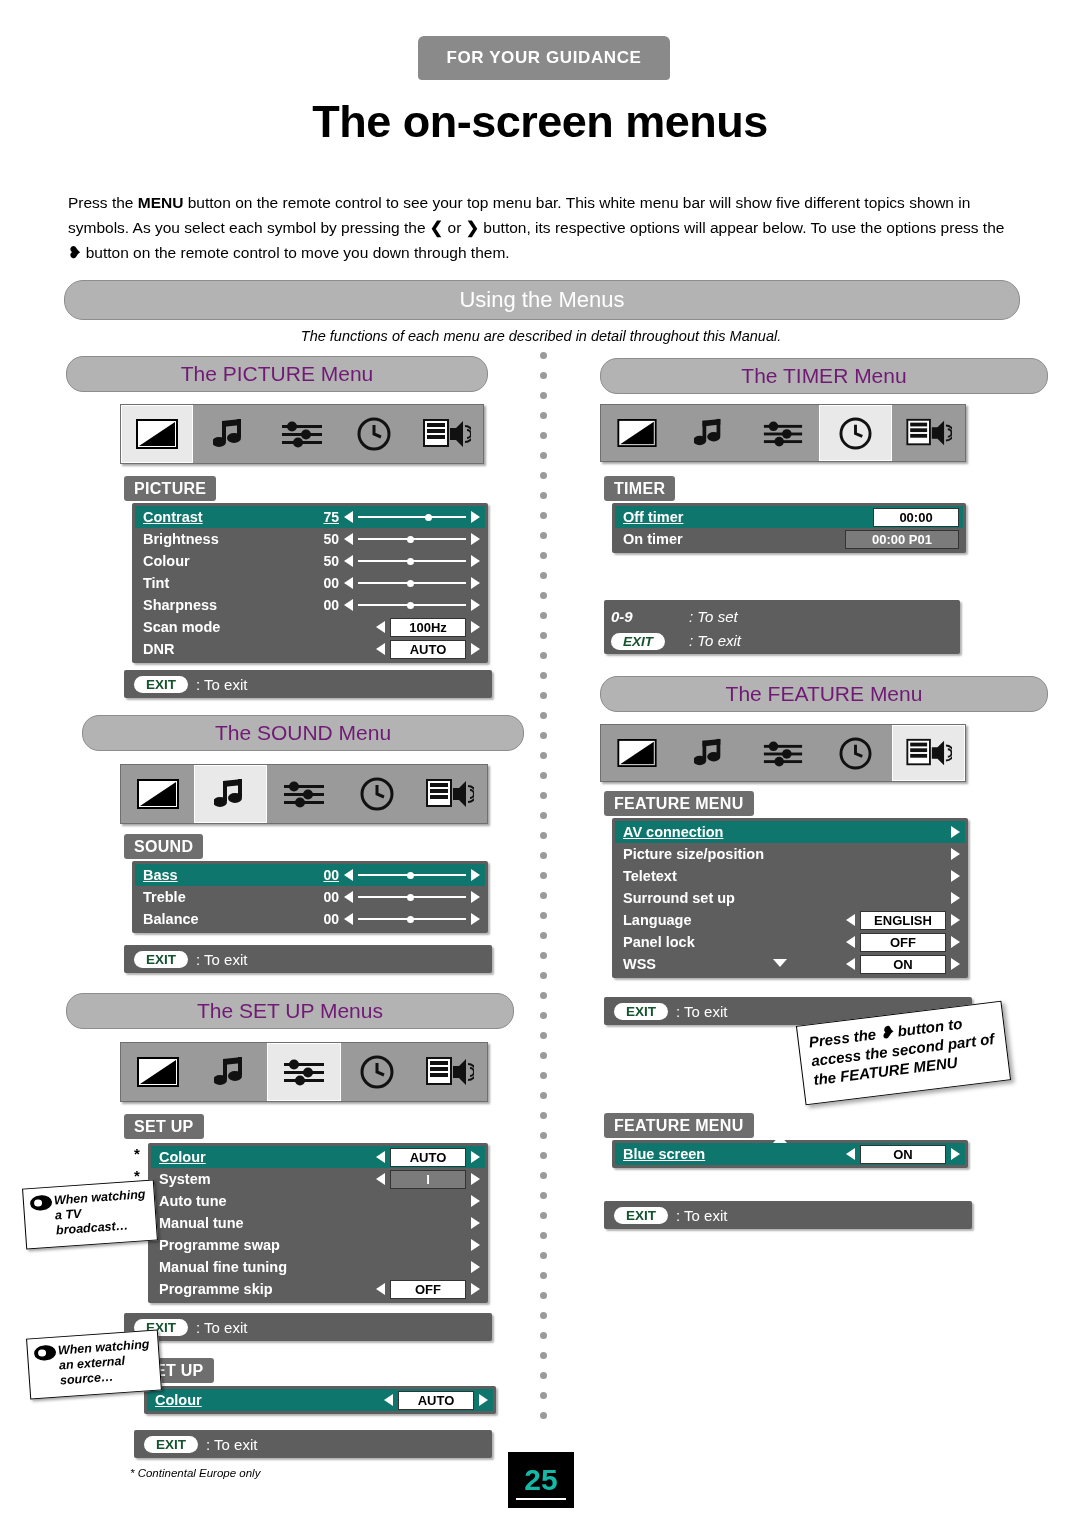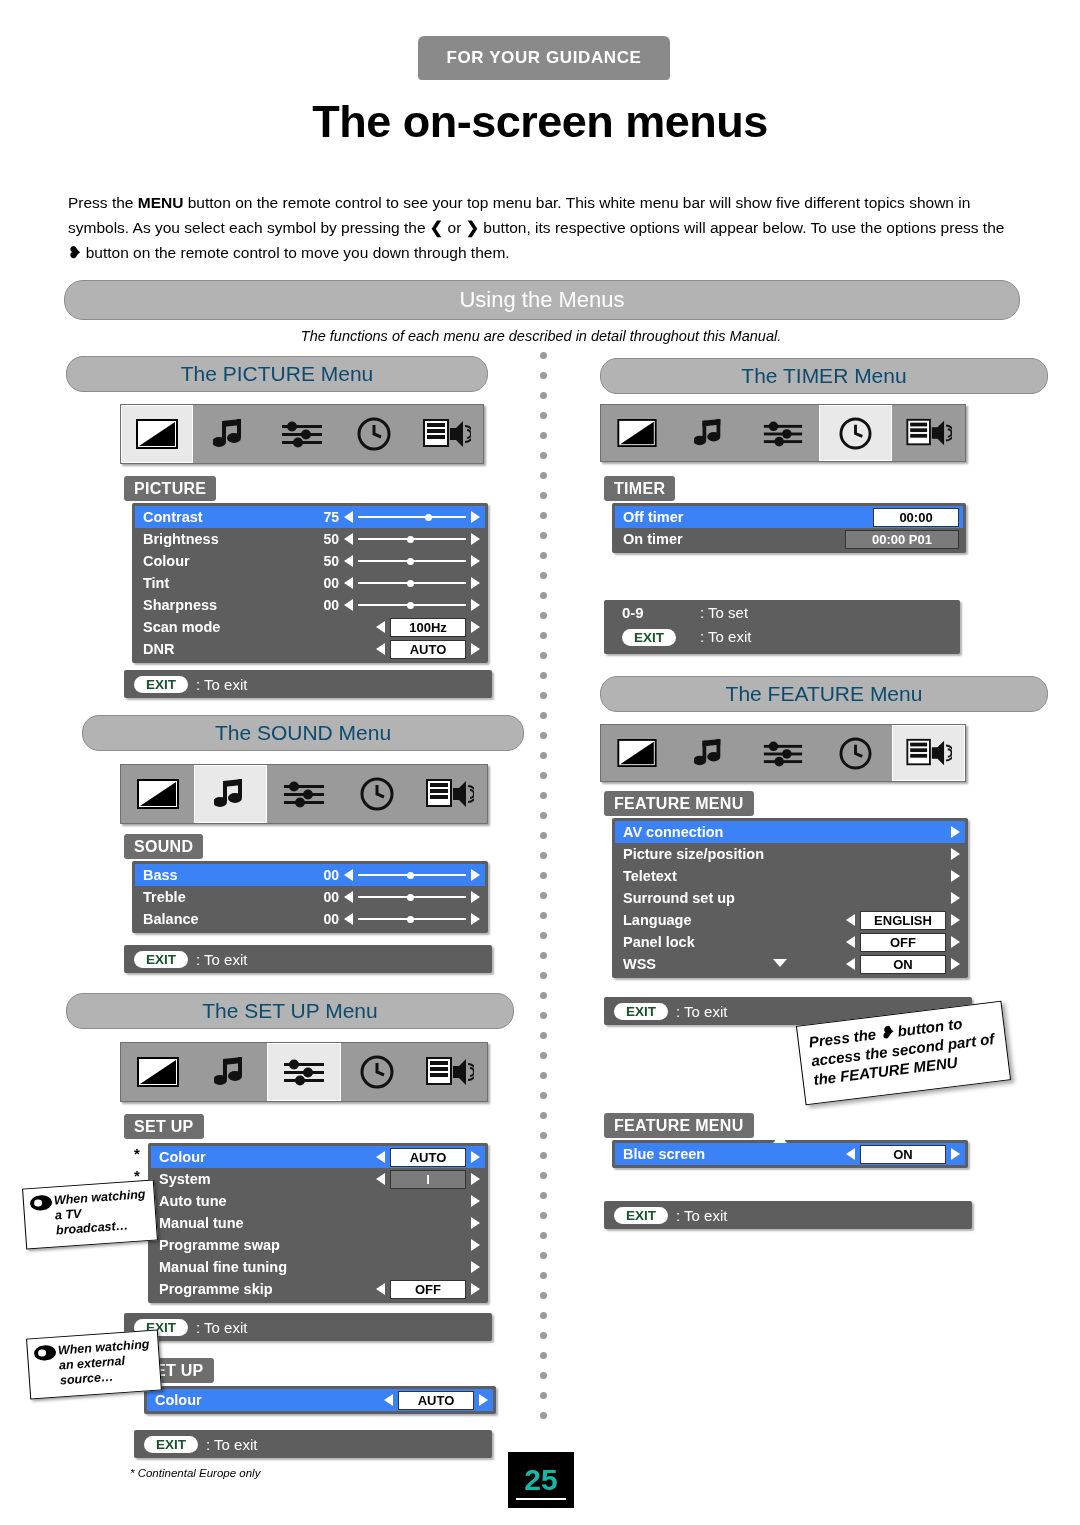--- a/index.html
+++ b/index.html
@@ -42,21 +42,21 @@
   .banner-sub{
     position:absolute;left:64px;top:328px;width:954px;text-align:center;
     font-style:italic;font-size:14.5px;
   }
 
   
   .pill{
     position:absolute;height:34px;background:#b3b3b3;border-radius:17px;
     border:1px solid #8d8d8d;
     display:flex;align-items:center;justify-content:center;
-    color:#0c4a6e;font-size:21px;
+    color:#701a75;font-size:21px;
   }
 
   
   .iconbar{
     position:absolute;background:#9a9a9a;border:1px solid #6f6f6f;
     display:flex;align-items:center;
     box-shadow:2px 2px 2px rgba(0,0,0,.35);
   }
   .iconcell{
     flex:1;height:100%;display:flex;align-items:center;justify-content:center;
@@ -73,21 +73,21 @@
 
   
   .panel{
     position:absolute;background:#5e5e5e;padding:3px;border-radius:2px;
     box-shadow:2px 2px 2px rgba(0,0,0,.3);
   }
   .row{
     display:flex;align-items:center;height:22px;color:#fff;font-size:14.5px;
     font-weight:bold;padding-left:8px;position:relative;
   }
-  .row.hl{background:#3b82f6;}
+  .row.hl{background:#0f766e;text-decoration:underline;}
   .row .label{flex:0 0 auto;}
   .row .val{margin-left:auto;display:flex;align-items:center;}
   .num{font-size:14px;font-weight:bold;min-width:26px;text-align:right;}
   .tri-l,.tri-r{width:0;height:0;border-top:6px solid transparent;border-bottom:6px solid transparent;}
   .tri-l{border-right:9px solid #fff;margin:0 5px;}
   .tri-r{border-left:9px solid #fff;margin:0 5px;}
   .slider{position:relative;width:108px;height:12px;display:flex;align-items:center;}
   .slider .bar{position:absolute;left:0;right:0;height:2px;background:#fff;}
   .slider .knob{position:absolute;width:7px;height:7px;border-radius:50%;background:#fff;}
   .chip{
@@ -106,21 +106,21 @@
   .exitpill{
     background:#fff;color:#14532d;font-weight:bold;font-size:13.5px;
     border-radius:10px;padding:1px 12px;margin-right:8px;
   }
 
   
   .tsetbox{
     position:absolute;background:#5e5e5e;border-radius:2px;color:#fff;
     box-shadow:2px 2px 2px rgba(0,0,0,.3);
   }
-  .tsetrow{display:flex;align-items:flex-start;height:24px;padding-left:18px;font-size:15px;}
+  .tsetrow{display:flex;align-items:center;height:24px;padding-left:7px;font-size:15px;font-style:italic;}
   .tsetrow .k{font-weight:bold;width:78px;}
 
   
   .dots{position:absolute;left:540px;top:352px;width:10px;height:1100px;}
   .dots span{display:block;width:7px;height:7px;border-radius:50%;background:#9a9a9a;margin-bottom:13px;}
 
   
   .callout{
     position:absolute;background:#fff;border:1px solid #000;
     font-style:italic;font-weight:bold;font-size:12.5px;line-height:15px;
@@ -445,21 +445,21 @@
         <span class="tri-r"></span>
       </span>
     </div>
   </div>
 
   <div class="exitbar" style="left:124px;top:945px;width:358px;">
     <span class="exitpill">EXIT</span>
     <span>: To exit</span>
   </div>
 
-  <div class="pill" style="left:66px;top:993px;width:446px;">The SET UP Menu</div>
+  <div class="pill" style="left:66px;top:993px;width:446px;">The SET UP Menus</div>
 
   <div class="iconbar" style="left:120px;top:1042px;width:366px;height:58px;">
     <div class="iconcell">
       <svg class="ic" width="42" height="30" viewBox="0 0 42 30">
         <rect x="1" y="1" width="40" height="28" fill="#fff" stroke="#000" stroke-width="2"></rect>
         <path d="M3 27 L39 3 L39 27 Z" fill="#000"></path>
       </svg>
     </div>
     <div class="iconcell">
       <svg class="ic" width="34" height="32" viewBox="0 0 34 32">

